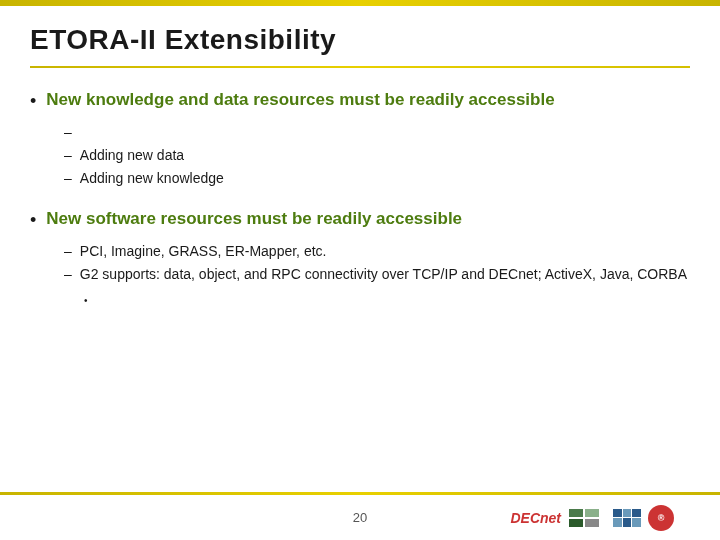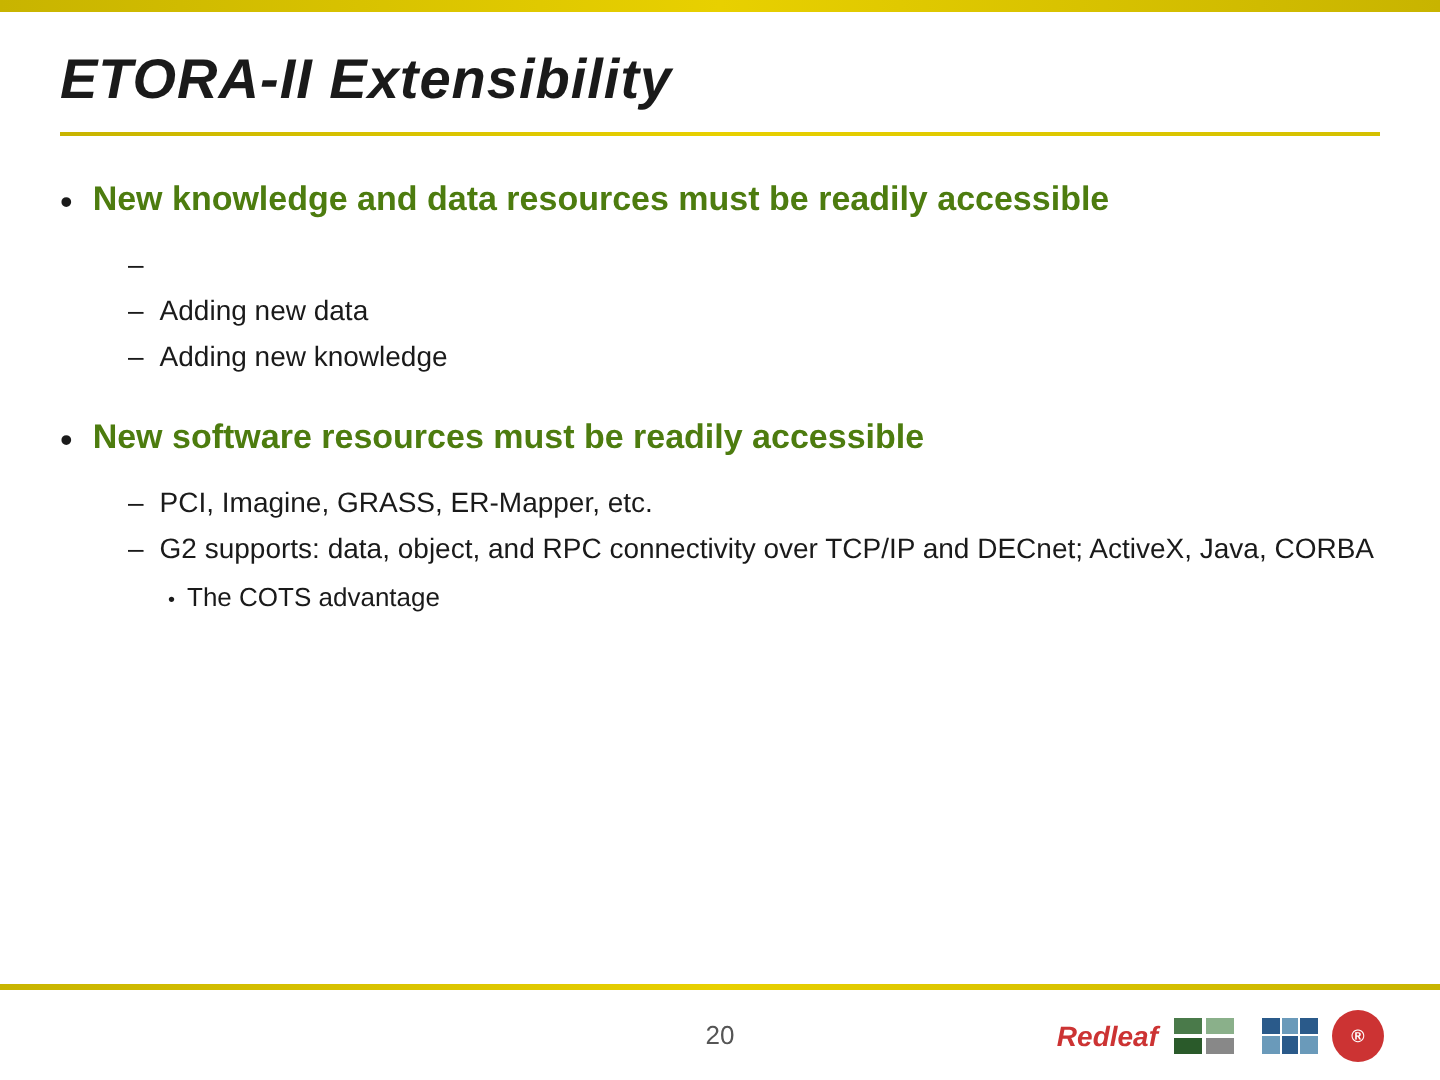--- a/index.html
+++ b/index.html
@@ -31,21 +31,20 @@
       height: 6px;
       background: linear-gradient(to right, #c8b400, #e8d000, #c8b400);
       width: 100%;
       flex-shrink: 0;
     }
 
     
     .title-area {
       padding: 18px 30px 10px 30px;
       flex-shrink: 0;
-      font-style: italic;
     }
 
     .slide-title {
       font-size: 28px;
       font-weight: bold;
       color: #1a1a1a;
       letter-spacing: 0.5px;
     }
 
     
@@ -137,21 +136,21 @@
       margin-top: 4px;
     }
 
     
     .footer {
       flex-shrink: 0;
       height: 45px;
       display: flex;
       align-items: center;
       justify-content: space-between;
-      padding: 0 28px;
+      padding: 0 46px;
       position: relative;
     }
 
     .footer-bar {
       position: absolute;
       bottom: 45px;
       left: 0;
       right: 0;
       height: 3px;
       background: linear-gradient(to right, #c8b400, #e8d000, #c8b400);
@@ -284,37 +283,36 @@
           <span>PCI, Imagine, GRASS, ER-Mapper, etc.</span>
         </div>
         <div class="sub-bullet">
           <span class="sub-bullet-dash">–</span>
           <span>G2 supports: data, object, and RPC connectivity over TCP/IP and DECnet; ActiveX, Java, CORBA</span>
         </div>
 
         <div class="sub-sub-bullets">
           <div class="sub-sub-bullet">
             <span class="sub-sub-dot">•</span>
-            <span>The COTS advantage</span>
           </div>
         </div>
       </div>
     </div>
 
   </div>
 
   <div class="footer">
     <div class="footer-bar"></div>
 
     <div style="flex:1"></div>
 
     <span class="footer-page">20</span>
 
     <div class="footer-logo">
-      <span class="redleaf-text">Redleaf</span>
+      <span class="redleaf-text">DECnet</span>
 
       <div class="logo-boxes">
         <div class="logo-row">
           <div class="logo-box box-green"></div>
           <div class="logo-box box-lightgreen"></div>
         </div>
         <div class="logo-row">
           <div class="logo-box box-darkgreen"></div>
           <div class="logo-box box-gray"></div>
         </div>

